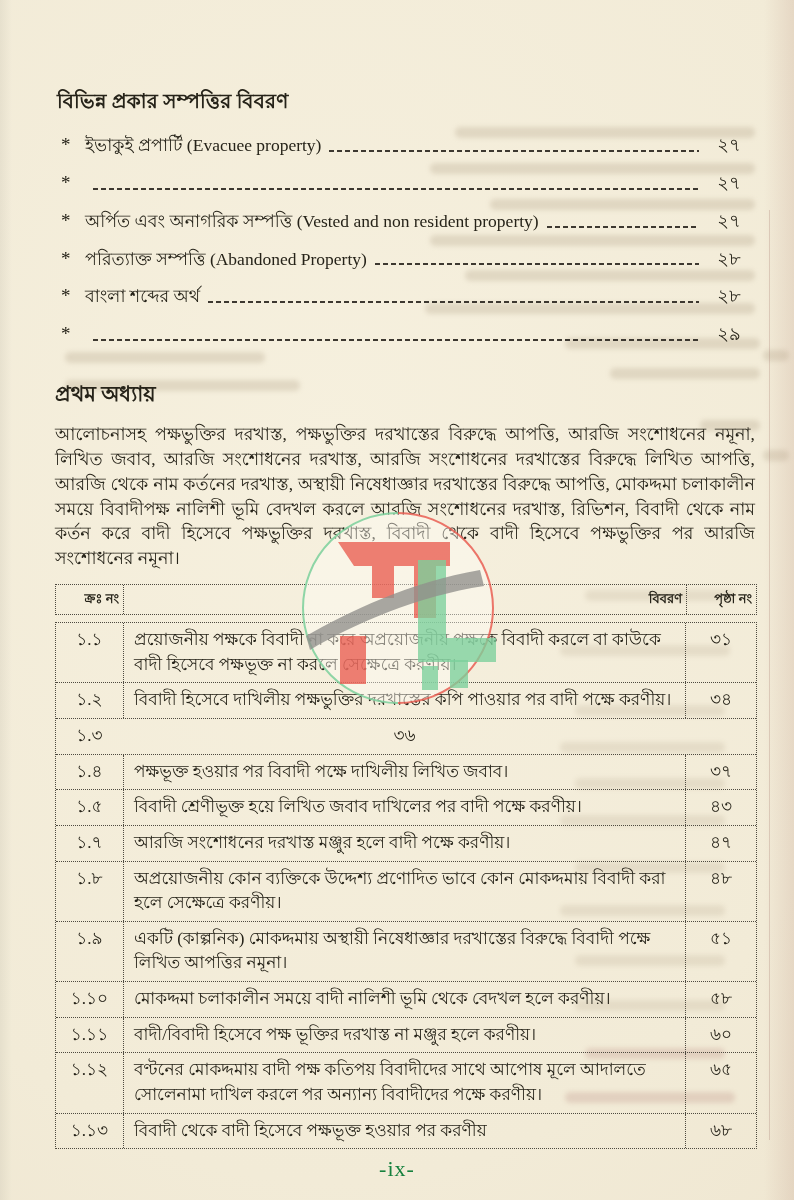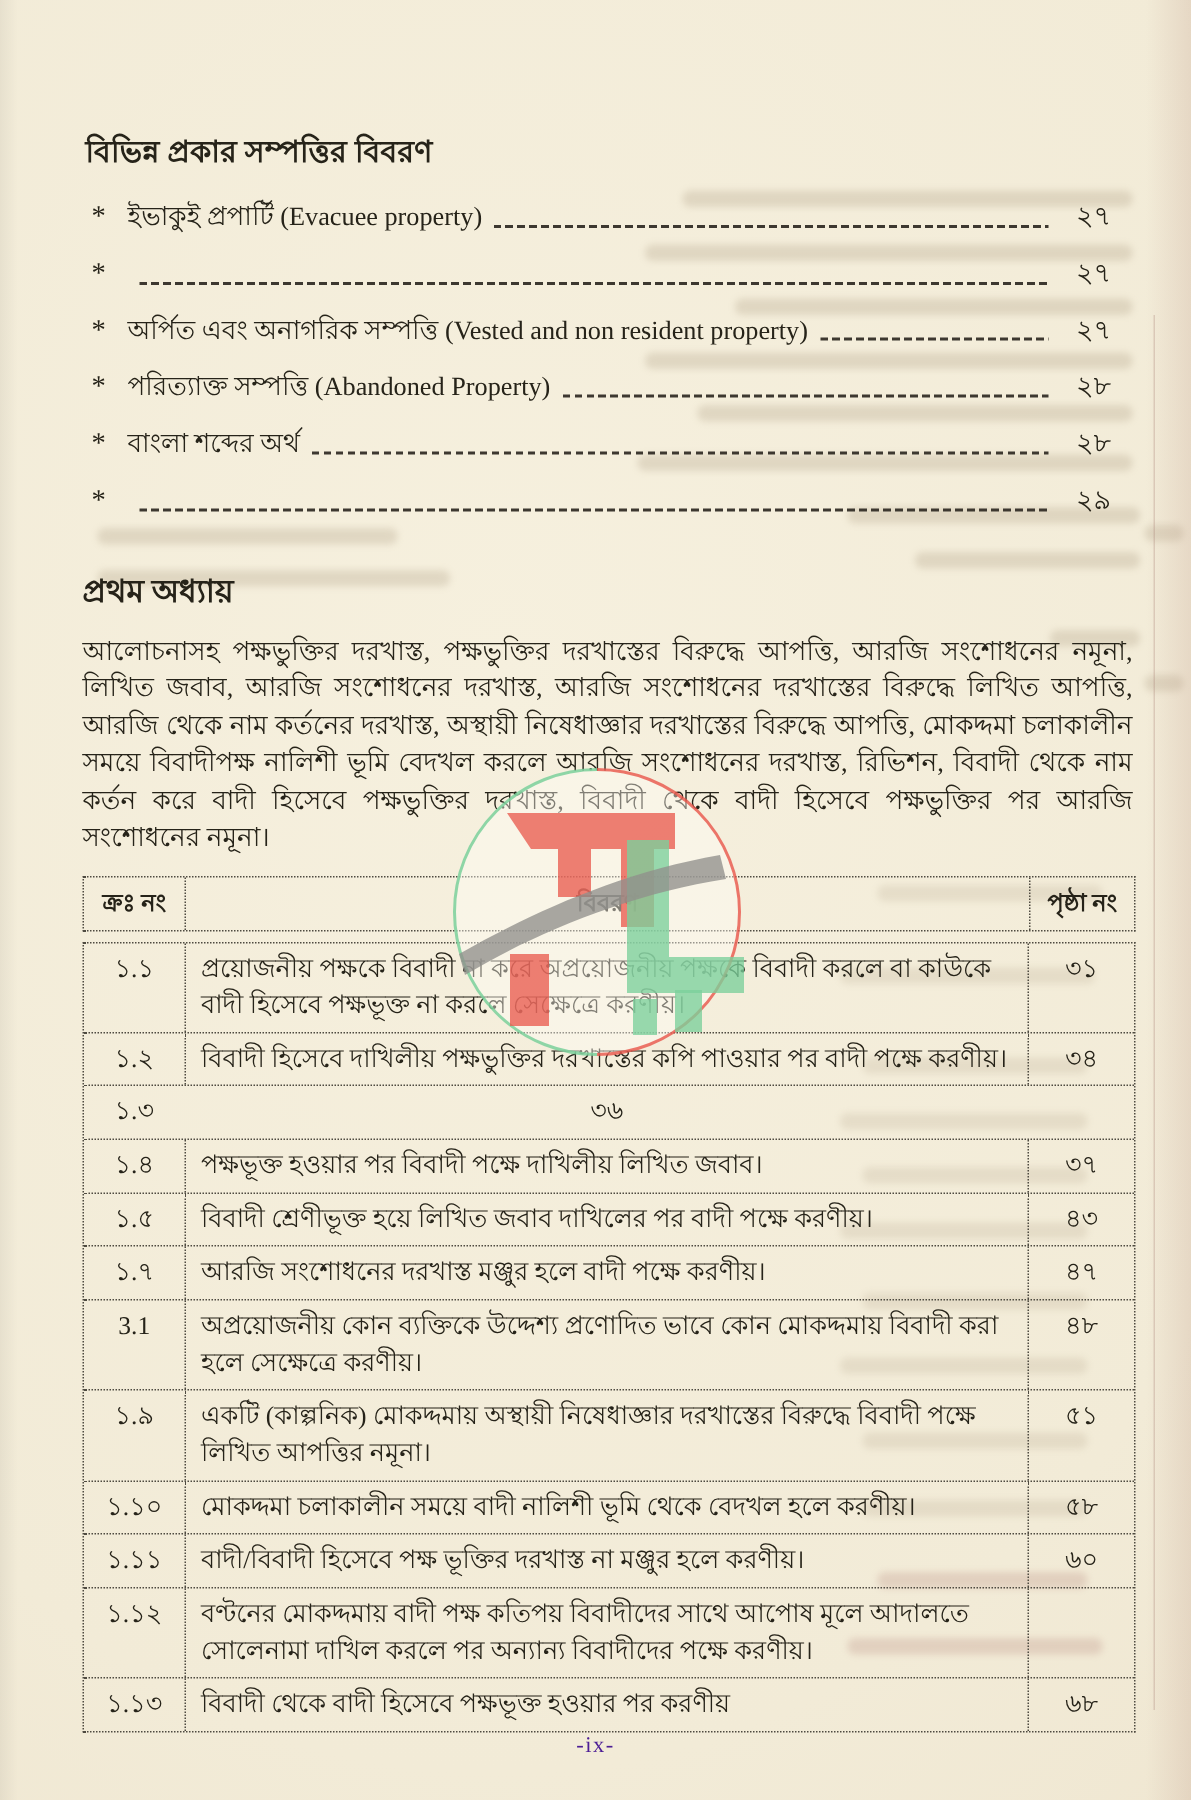--- a/index.html
+++ b/index.html
@@ -36,32 +36,32 @@
     background:repeating-linear-gradient(90deg,#3d3830 0 5px,transparent 5px 8px);}
   .pageno{flex:0 0 40px;text-align:center;font-size:18px;}
 
   .chapter-heading{margin:32px 0 0 0;text-align:left;font-size:21px;font-weight:bold;}
 
   .intro{margin:9px 2px 13px 0;font-size:17.5px;line-height:1.42;text-align:justify;}
 
   .toc{margin-top:7px;}
   .toc-header{display:grid;grid-template-columns:67px 1fr 70px;
     border:1.5px dotted #4e4a40;}
-  .toc-header>div{padding:4px 4px;text-align:center;font-weight:bold;font-size:16px;}
+  .toc-header>div{padding:4px 4px;text-align:right;font-weight:bold;font-size:13px;}
   .toc-header>div+div{border-left:1.5px dotted #4e4a40;}
   .toc-body{margin-top:7px;border:1.5px dotted #4e4a40;}
   .toc-row{display:grid;grid-template-columns:67px 1fr 70px;}
   .toc-row+.toc-row{border-top:1.5px dotted #4e4a40;}
   .toc-row>div{padding:5px 10px;font-size:17px;line-height:1.45;}
   .toc-row .no{text-align:center;padding-left:2px;padding-right:2px;}
   .toc-row .desc{border-left:1.5px dotted #4e4a40;border-right:1.5px dotted #4e4a40;}
   .toc-row .pg{text-align:center;}
 
   .page-footer{position:absolute;left:0;right:0;top:1156px;text-align:center;
-    font-size:15px;color:#4c1d95;letter-spacing:1px;z-index:1;}
+    font-size:22px;color:#15803d;letter-spacing:1px;z-index:1;}
 
   .watermark{position:absolute;left:298px;top:508px;z-index:2;pointer-events:none;}
 </style>
 </head>
 <body>
 
 <div>
   <div class="ghost" style="left:455px;top:127px;width:300px;"></div>
   <div class="ghost" style="left:430px;top:163px;width:325px;"></div>
   <div class="ghost" style="left:490px;top:199px;width:265px;"></div>
@@ -164,21 +164,21 @@
         <div class="no">১.৫</div>
         <div class="desc">বিবাদী শ্রেণীভূক্ত হয়ে লিখিত জবাব দাখিলের পর বাদী পক্ষে করণীয়।</div>
         <div class="pg">৪৩</div>
       </div>
       <div class="toc-row">
         <div class="no">১.৭</div>
         <div class="desc">আরজি সংশোধনের দরখাস্ত মঞ্জুর হলে বাদী পক্ষে করণীয়।</div>
         <div class="pg">৪৭</div>
       </div>
       <div class="toc-row">
-        <div class="no">3.1</div>
+        <div class="no">১.৮</div>
         <div class="desc">অপ্রয়োজনীয় কোন ব্যক্তিকে উদ্দেশ্য প্রণোদিত ভাবে কোন মোকদ্দমায় বিবাদী করা হলে সেক্ষেত্রে করণীয়।</div>
         <div class="pg">৪৮</div>
       </div>
       <div class="toc-row">
         <div class="no">১.৯</div>
         <div class="desc">একটি (কাল্পনিক) মোকদ্দমায় অস্থায়ী নিষেধাজ্ঞার দরখাস্তের বিরুদ্ধে বিবাদী পক্ষে লিখিত আপত্তির নমূনা।</div>
         <div class="pg">৫১</div>
       </div>
       <div class="toc-row">
         <div class="no">১.১০</div>
@@ -186,20 +186,21 @@
         <div class="pg">৫৮</div>
       </div>
       <div class="toc-row">
         <div class="no">১.১১</div>
         <div class="desc">বাদী/বিবাদী হিসেবে পক্ষ ভূক্তির দরখাস্ত না মঞ্জুর হলে করণীয়।</div>
         <div class="pg">৬০</div>
       </div>
       <div class="toc-row">
         <div class="no">১.১২</div>
         <div class="desc">বণ্টনের মোকদ্দমায় বাদী পক্ষ কতিপয় বিবাদীদের সাথে আপোষ মূলে আদালতে সোলেনামা দাখিল করলে পর অন্যান্য বিবাদীদের পক্ষে করণীয়।</div>
+        <div class="pg">৬৫</div>
       </div>
       <div class="toc-row">
         <div class="no">১.১৩</div>
         <div class="desc">বিবাদী থেকে বাদী হিসেবে পক্ষভূক্ত হওয়ার পর করণীয়</div>
         <div class="pg">৬৮</div>
       </div>
     </div>
   </section>
 </main>
 

